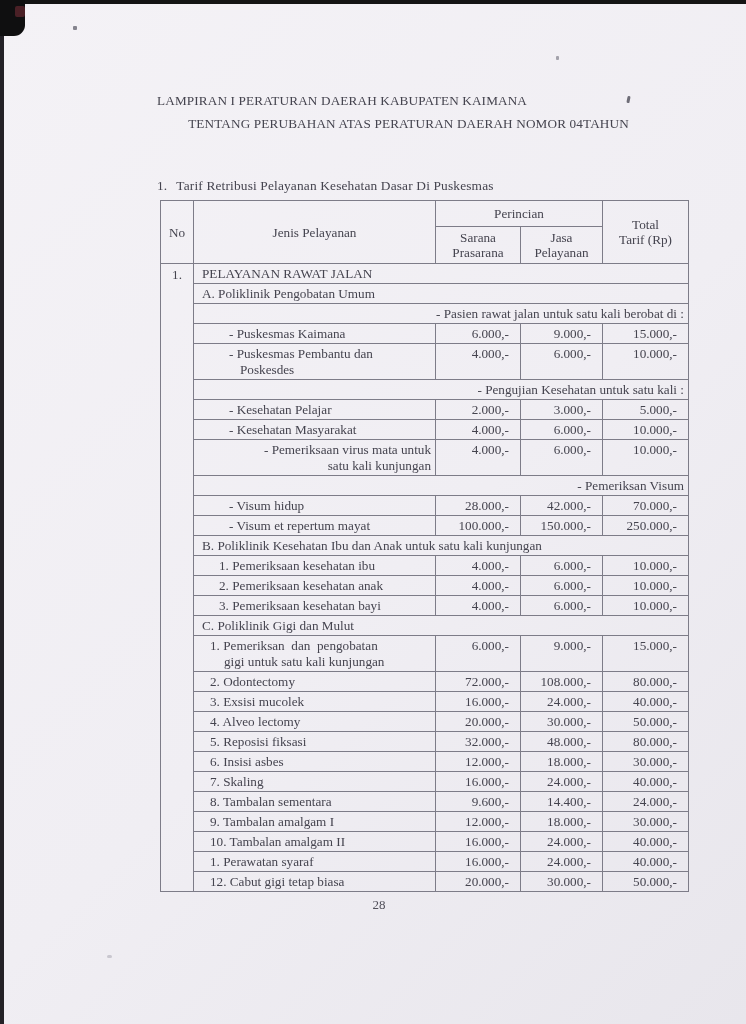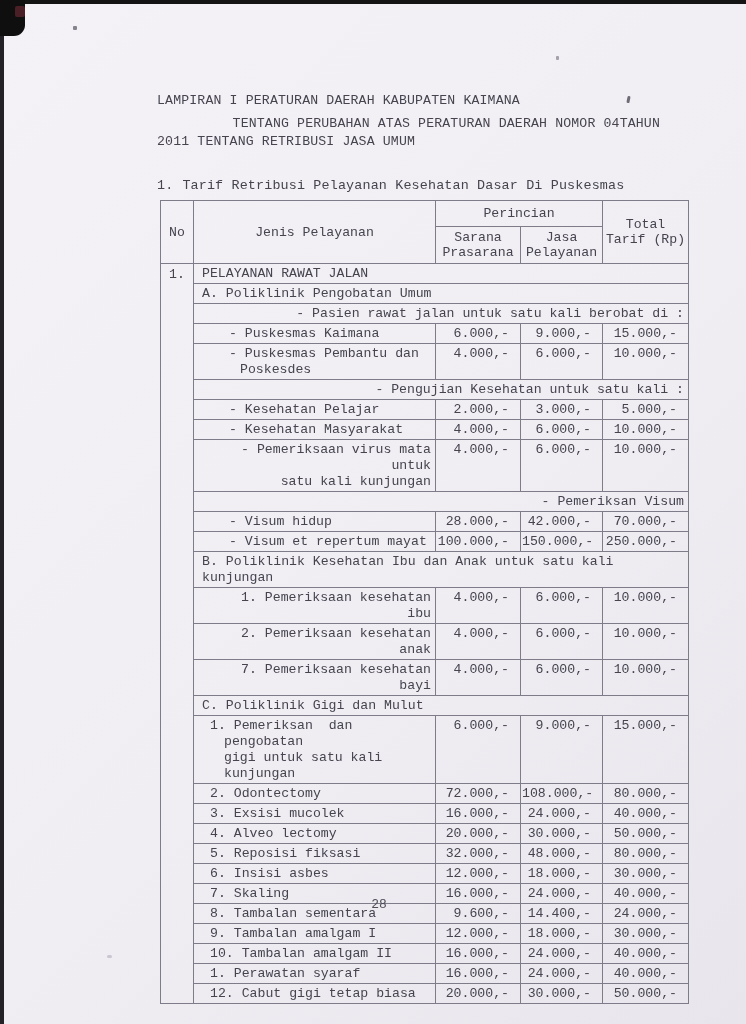--- a/index.html
+++ b/index.html
@@ -5,21 +5,21 @@
   html, body {
     margin: 0; padding: 0;
     width: 746px; height: 1024px;
     overflow: hidden;
     background: #e9e7ec;
   }
   .page {
     position: relative;
     width: 746px; height: 1024px;
     background: linear-gradient(135deg, #f4f2f6 0%, #f0eef3 55%, #e8e6ec 100%);
-    font-family: Liberation Mono, monospace;
+    font-family: Liberation Serif, serif;
     color: #45444f;
   }
   
   .edge-top  { position: absolute; left: 0; top: 0; width: 746px; height: 4px; background: #141414; }
   .edge-left { position: absolute; left: 0; top: 0; width: 4px; height: 1024px; background: #232126; }
   .corner-blob {
     position: absolute; left: 0; top: 0; width: 25px; height: 36px;
     background: #0f0f10; border-bottom-right-radius: 11px;
   }
   .mark-red  { position: absolute; left: 15px; top: 6px; width: 10px; height: 11px; background: #4a2026; border-radius: 2px; }
@@ -30,21 +30,21 @@
     position: absolute; left: 627px; top: 96px; width: 3px; height: 7px;
     background: #6e6d77; border-radius: 2px 2px 1px 2px; transform: rotate(12deg);
   }
 
   
   .doc-header {
     position: absolute; left: 157px; top: 92px; width: 503px;
     font-size: 13.2px; line-height: 18.5px; letter-spacing: 0.15px;
   }
   .doc-header .line1 { margin-bottom: 4px; }
-  .doc-header .line3 { display: flex; justify-content: flex-end; }
+  .doc-header .line3 { display: flex; justify-content: center; }
 
   .section-label {
     position: absolute; left: 157px; top: 178px;
     font-size: 13.4px; display: flex; gap: 9px; letter-spacing: 0.15px;
   }
 
   
   .tbl-wrap { position: absolute; left: 160px; top: 200px; }
   table {
     border-collapse: collapse; table-layout: fixed; width: 528px;
@@ -56,21 +56,21 @@
     white-space: pre-line; line-height: 15px; padding: 3px 2px;
   }
   thead tr.hr1 th { height: 19px; }
   tbody td { vertical-align: top; line-height: 16px; padding-top: 2px; padding-bottom: 1px; }
   td.label { white-space: pre-line; padding-right: 4px; }
   td.num   { text-align: right; padding-right: 11px; white-space: nowrap; }
   td.no-col{ text-align: center; vertical-align: top; padding-top: 3px; }
   .ind-lvl0 { padding-left: 8px; }
   .ind-lvl1 { padding-left: 32px; text-indent: -11px; text-align: right; }
   .ind-lvl2 { padding-left: 46px; text-indent: -11px; }
-  .ind-numB { padding-left: 25px; text-align: right; }
+  .ind-numB { padding-left: 25px; }
   .ind-numC { padding-left: 30px; text-indent: -14px; margin-top: 44px; }
 
   .page-number {
     position: absolute; left: 364px; top: 897px; width: 30px;
     font-size: 13px; text-align: center; color: #504f59;
   }
 </style>
 </head>
 <body>
 
@@ -84,21 +84,20 @@
   <div class="dot-b"></div>
   <div class="dot-c"></div>
   <div class="comma-mark"></div>
 
   <div class="doc-header">
     <div class="line1">LAMPIRAN I PERATURAN DAERAH KABUPATEN KAIMANA</div>
     <div class="line3">
       <span>TENTANG PERUBAHAN ATAS PERATURAN DAERAH NOMOR 04</span>
       <span>TAHUN</span>
     </div>
-    <div class="line4">2011 TENTANG RETRIBUSI JASA UMUM</div>
   </div>
 
   <div class="section-label">
     <span>1.</span>
     <span>Tarif Retribusi Pelayanan Kesehatan Dasar Di Puskesmas</span>
   </div>
 
   <div class="tbl-wrap">
     <table>
       <colgroup>
@@ -193,21 +192,21 @@
             <td class="num">6.000,-</td>
             <td class="num">10.000,-</td>
           </tr>
           <tr>
             <td class="label ind-numB">2. Pemeriksaan kesehatan anak</td>
             <td class="num">4.000,-</td>
             <td class="num">6.000,-</td>
             <td class="num">10.000,-</td>
           </tr>
           <tr>
-            <td class="label ind-numB">7. Pemeriksaan kesehatan bayi</td>
+            <td class="label ind-numB">3. Pemeriksaan kesehatan bayi</td>
             <td class="num">4.000,-</td>
             <td class="num">6.000,-</td>
             <td class="num">10.000,-</td>
           </tr>
           <tr>
             <td class="label ind-lvl0" colspan="4">C. Poliklinik Gigi dan Mulut</td>
           </tr>
           <tr>
             <td class="label ind-numC">1. Pemeriksan&nbsp; dan&nbsp; pengobatan
 gigi untuk satu kali kunjungan</td>

